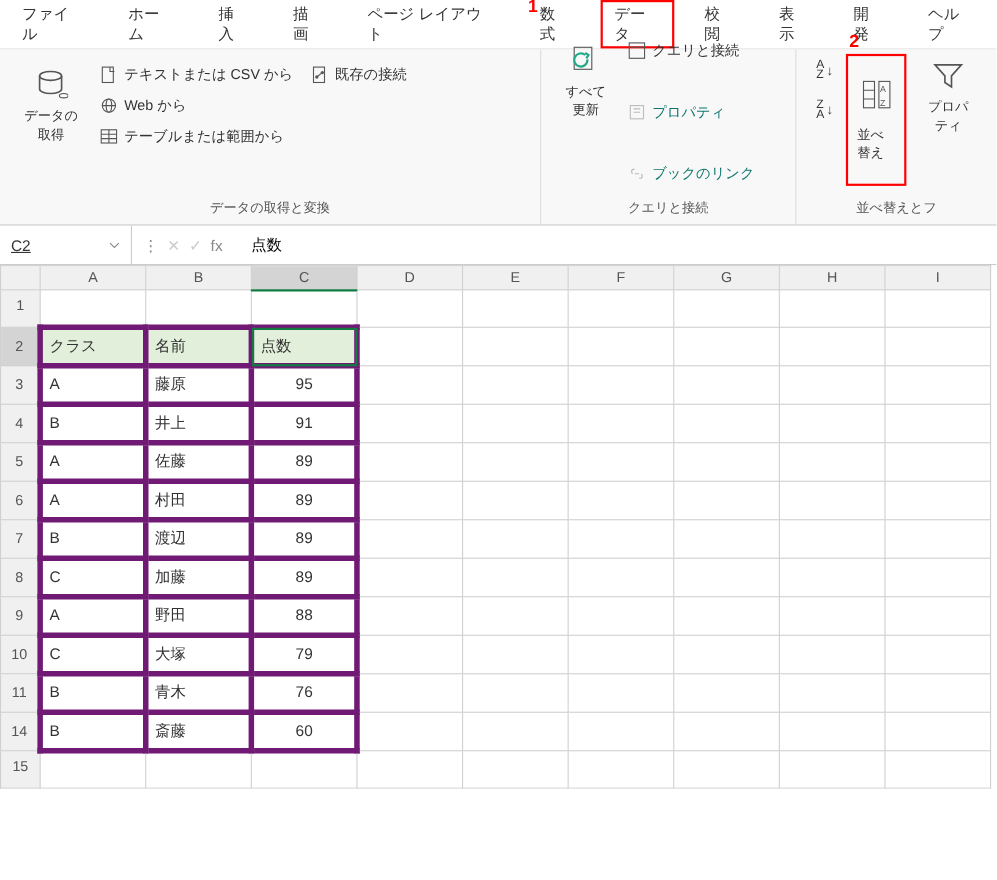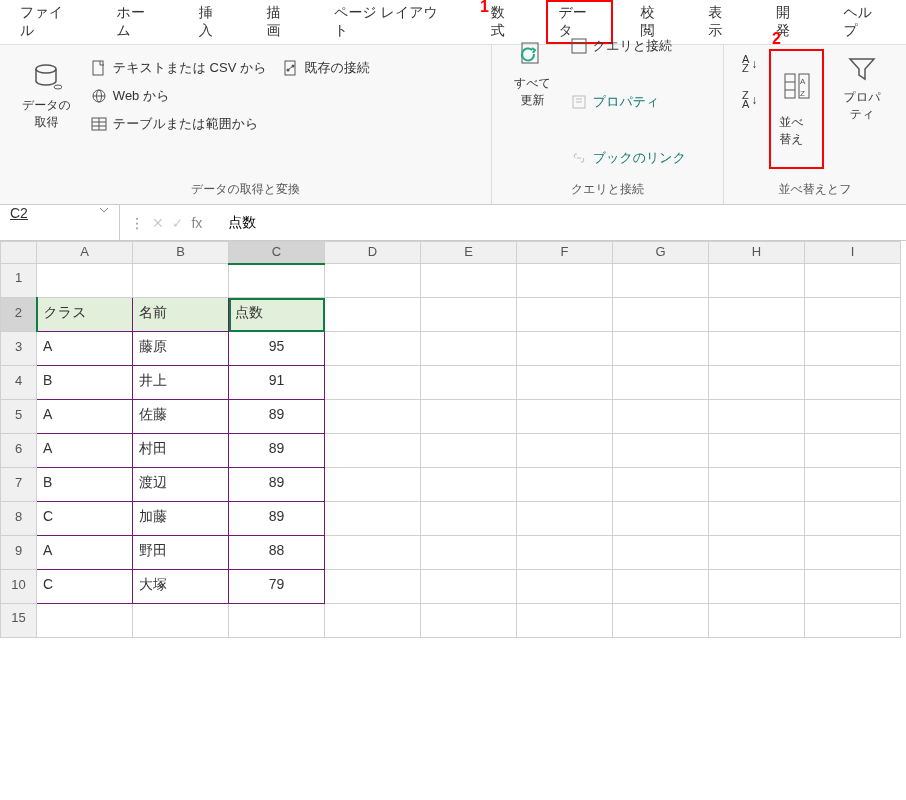--- a/index.html
+++ b/index.html
@@ -31,21 +31,21 @@
     
     .sort-btns { display: flex; flex-direction: column; gap: 18px; padding: 6px 4px; }
     .sort-btn { font-size: 12px; cursor: pointer; display: flex; align-items: center; gap: 2px; }
     
     .sort-custom-box { border: 2px solid #ff0000; display: flex; flex-direction: column; align-items: center; justify-content: center; padding: 6px 8px; height: 120px; }
     .sort-custom-box svg { width: 32px; height: 32px; }
     .sort-custom-box span { font-size: 12px; margin-top: 12px; }
     
     
     .formula-bar { display: flex; align-items: center; border-bottom: 1px solid #ccc; height: 36px; }
-    .name-box { width: 120px; padding: 0 10px; border-right: 1px solid #ccc; font-size: 14px; height: 100%; display: flex; justify-content: space-between; text-decoration: underline; }
+    .name-box { width: 120px; padding: 0 10px; border-right: 1px solid #ccc; font-size: 14px; height: 100%; display: flex; align-items: center; justify-content: space-between; text-decoration: underline; }
     .name-box svg { width: 10px; height: 10px; }
     .fx-controls { display: flex; align-items: center; gap: 8px; padding: 0 10px; color: #888; }
     .fx-controls span { font-size: 14px; }
     .fx-label { font-size: 13px; }
     .formula-input { flex: 1; border: none; padding: 0 16px; font-size: 14px; outline: none; }
     
     
     .grid { display: table; border-collapse: collapse; user-select: none; }
     .grid-row { display: table-row; }
     .col-header, .row-header, .cell { display: table-cell; border: 1px solid #d0d0d0; }
@@ -55,21 +55,21 @@
     .col-header.selected { background: #d4d4d4; border-bottom: 2px solid #107c41; }
     .colA { width: 96px; } .colB { width: 96px; } .colC { width: 96px; }
     .colD,.colE,.colF,.colG,.colH,.colI { width: 96px; }
     
     .row-header { background: #f0f0f0; text-align: center; font-size: 13px; width: 36px; color: #555; padding: 6px 4px; }
     .row-header.selected { background: #d4d4d4; border-right: 2px solid #107c41; }
     
     .cell { padding: 6px 6px; font-size: 14px; background: #fff; height: 34px; }
     .cell.header-cell { background: #e2efda; }
     .cell.num { text-align: center; }
-    .cell.data-border { border: 1px solid #701a75; }
+    .cell.data-border { border: 5px solid #701a75; }
     .cell.selected { outline: 2px solid #107c41; outline-offset: -2px; }
     
     .wrap { position: relative; }
   </style>
 </head>
 <body>
 <div class="wrap">
 
 <span class="annot annot1">1</span>
 <span class="annot annot2">2</span>
@@ -359,20 +359,44 @@
         <div class="cell data-border">C</div>
         <div class="cell data-border">大塚</div>
         <div class="cell data-border num">79</div>
         <div class="cell"></div>
         <div class="cell"></div>
         <div class="cell"></div>
         <div class="cell"></div>
         <div class="cell"></div>
         <div class="cell"></div>
       </div>
+  <div class="grid-row">
+        <div class="row-header">11</div>
+        <div class="cell data-border">B</div>
+        <div class="cell data-border">青木</div>
+        <div class="cell data-border num">76</div>
+        <div class="cell"></div>
+        <div class="cell"></div>
+        <div class="cell"></div>
+        <div class="cell"></div>
+        <div class="cell"></div>
+        <div class="cell"></div>
+      </div>
+  <div class="grid-row">
+        <div class="row-header">14</div>
+        <div class="cell data-border">B</div>
+        <div class="cell data-border">斎藤</div>
+        <div class="cell data-border num">60</div>
+        <div class="cell"></div>
+        <div class="cell"></div>
+        <div class="cell"></div>
+        <div class="cell"></div>
+        <div class="cell"></div>
+        <div class="cell"></div>
+      </div>
 
   <div class="grid-row">
     <div class="row-header">15</div>
     <div class="cell"></div>
         <div class="cell"></div>
         <div class="cell"></div>
         <div class="cell"></div>
         <div class="cell"></div>
         <div class="cell"></div>
         <div class="cell"></div>

